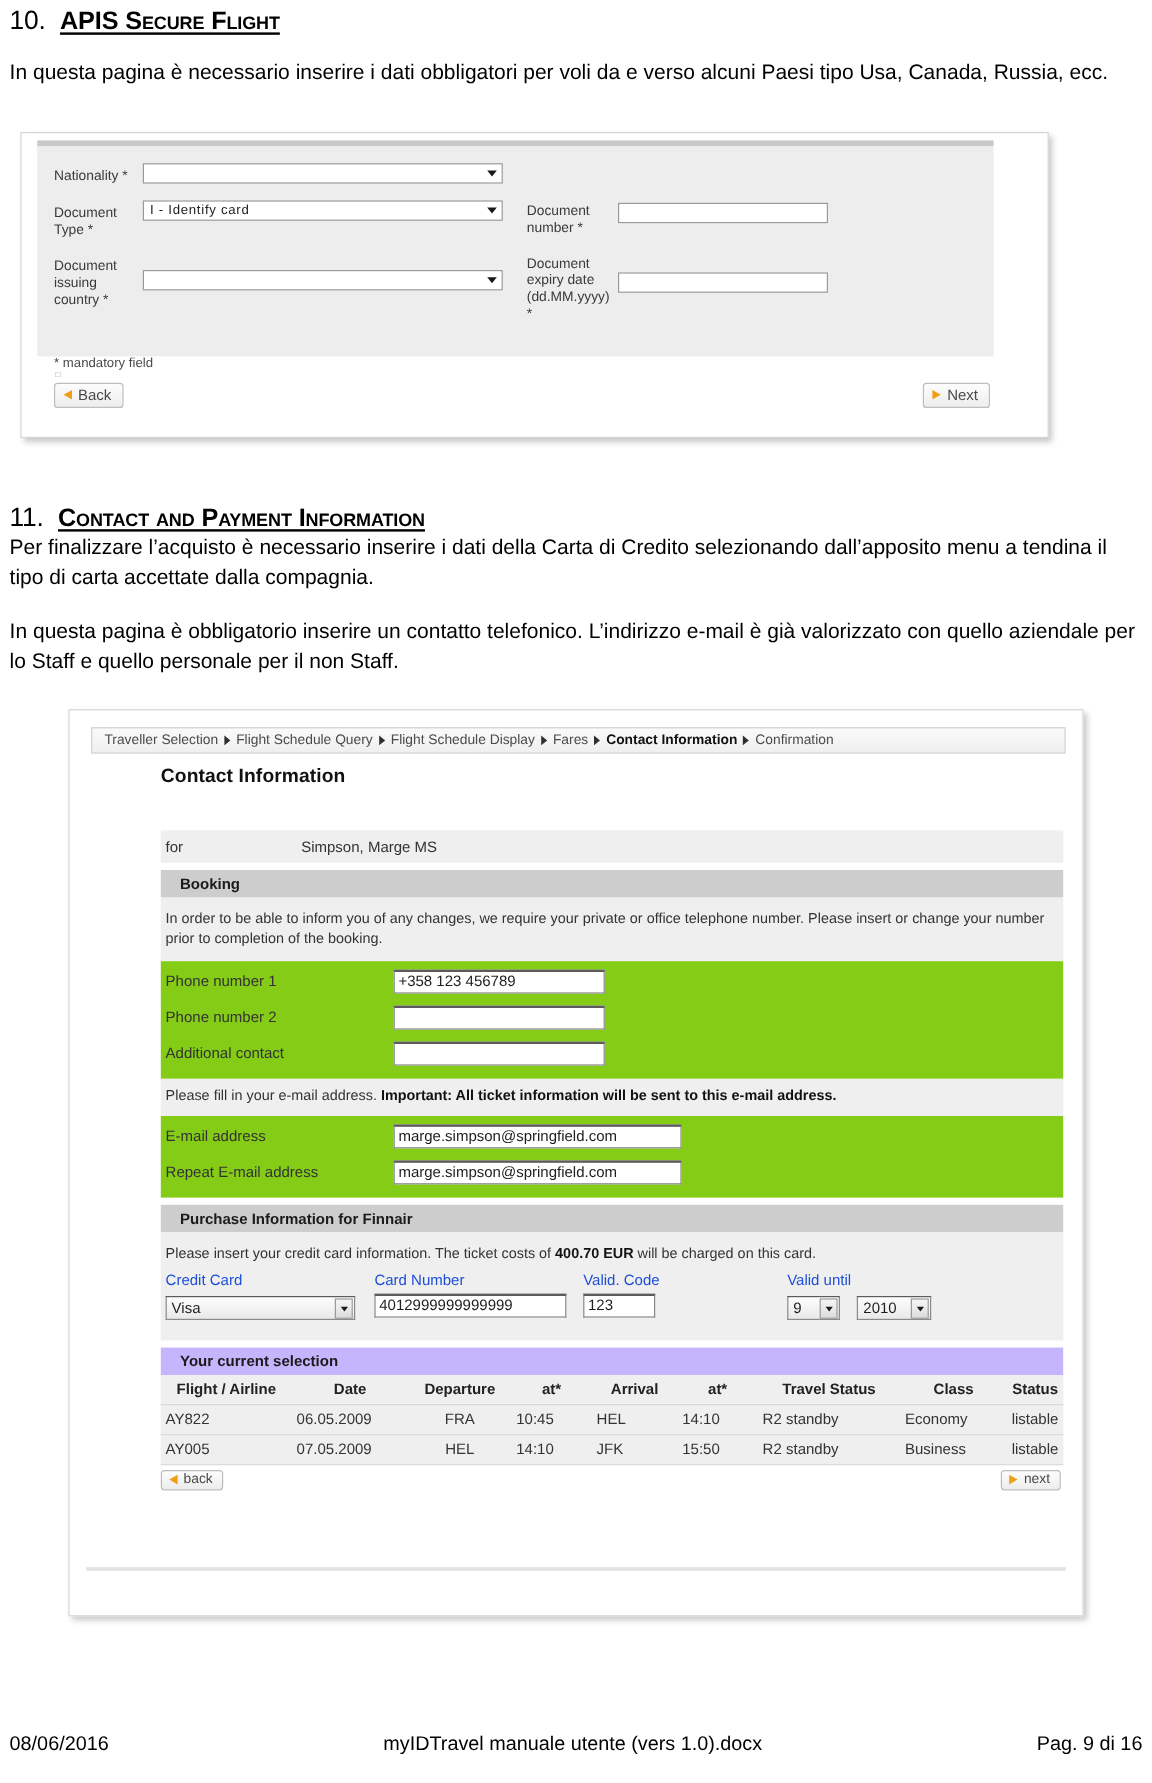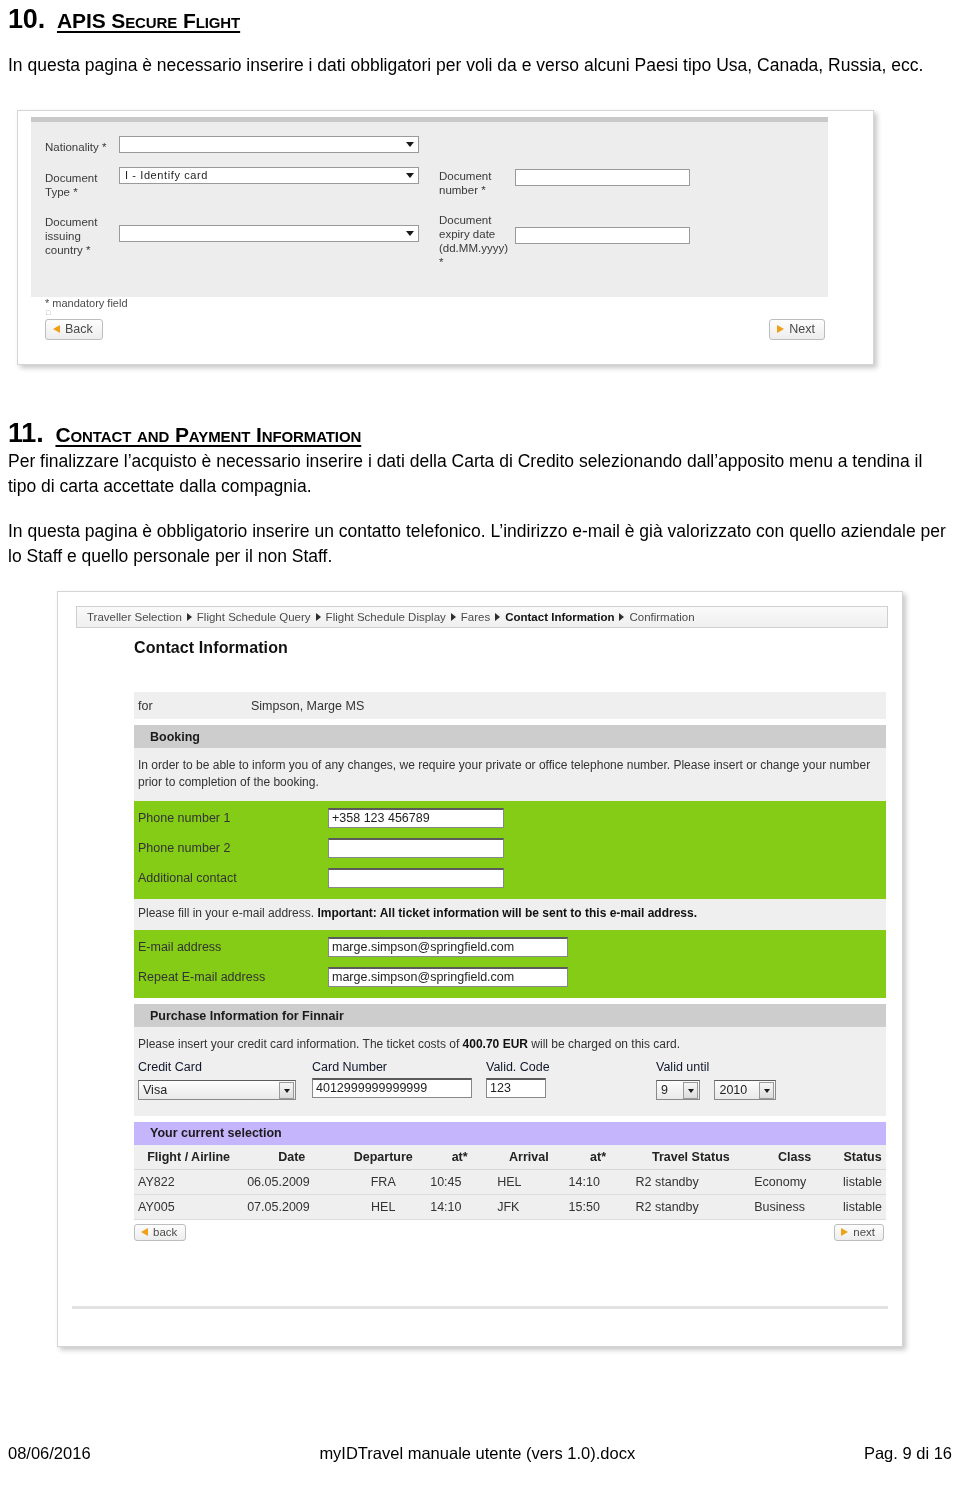--- a/index.html
+++ b/index.html
@@ -24,22 +24,22 @@
     width: 944px;
   }
 
   .section-heading {
     display: flex;
     align-items: baseline;
     margin: 0;
     padding-top: 4px;
   }
   .section-num {
-    font-size: 27px;
-    font-weight: bold;
+    font-size: 22px;
+    font-weight: normal;
     letter-spacing: -0.2px;
     white-space: nowrap;
   }
   .section-title {
     font-size: 21px;
     font-weight: bold;
     text-decoration: underline;
     text-underline-offset: 3px;
     margin-left: 12px;
     font-variant: small-caps;
@@ -298,21 +298,21 @@
     color: #1e1e1e;
     line-height: 17px;
     padding-left: 3px;
     white-space: nowrap;
     overflow: hidden;
   }
   .txt.w-phone { width: 176px; }
   .txt.w-email { width: 240px; }
 
   .cc-wrap { background: #efefef; padding: 4px 0 14px 4px; }
-  .cc-headrow { display: flex; font-size: 12.5px; color: #0f172a; margin-bottom: 4px; align-items: flex-end; }
+  .cc-headrow { display: flex; font-size: 12.5px; color: #1d4ed8; margin-bottom: 4px; align-items: flex-end; }
   .cc-inputrow { display: flex; align-items: center; }
   .cc-c1 { width: 174px; flex: 0 0 174px; }
   .cc-c2 { width: 174px; flex: 0 0 174px; }
   .cc-c3 { width: 170px; flex: 0 0 170px; }
   .cc-c4 { width: 180px; flex: 0 0 180px; }
 
   .sel {
     background: linear-gradient(#fdfdfd,#e9e9e9);
     border: 1px solid #8a8a8a;
     border-top-color: #5b5b5b;

